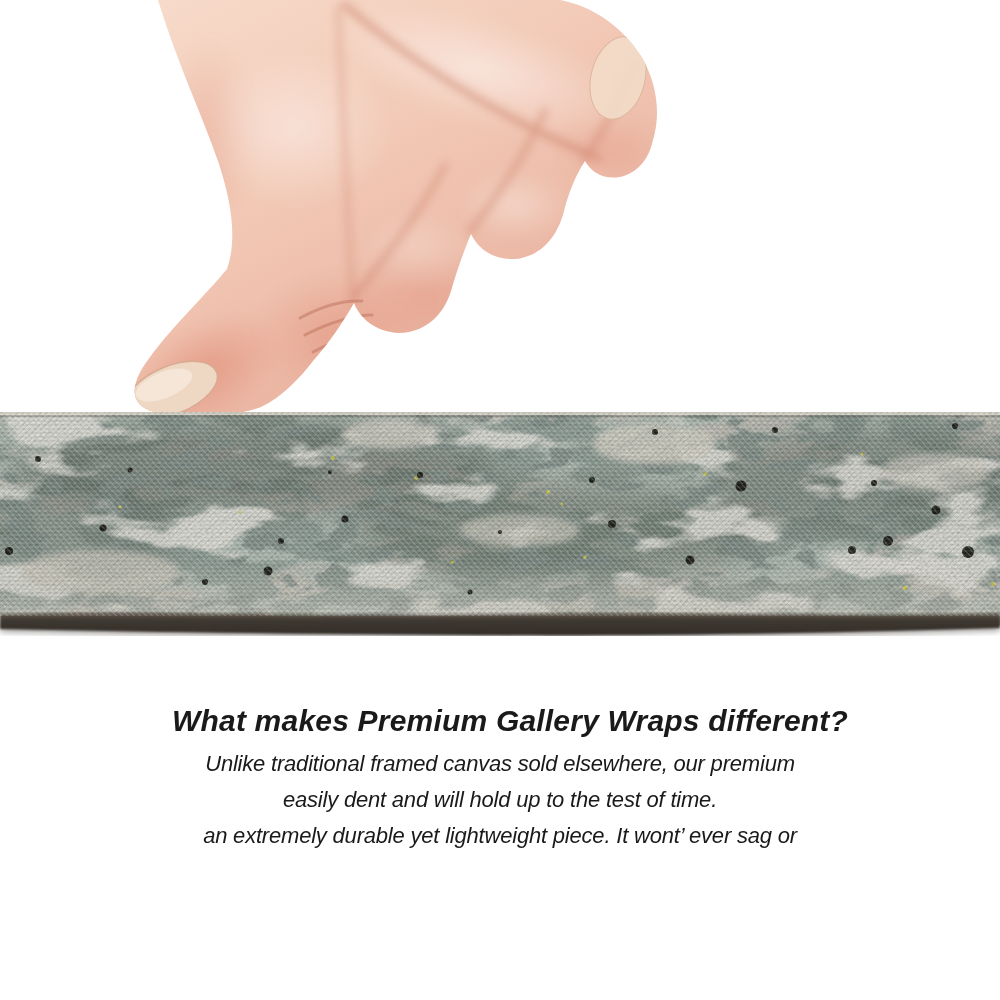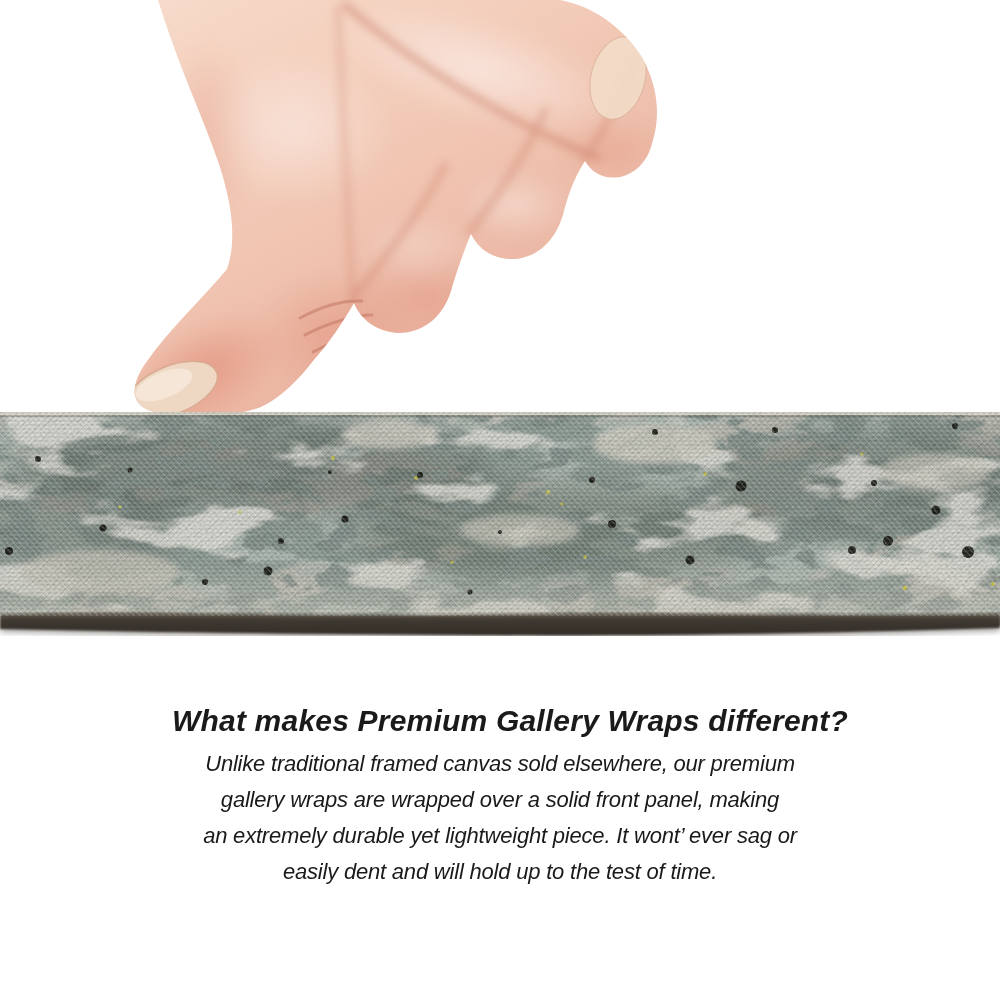--- a/index.html
+++ b/index.html
@@ -220,17 +220,16 @@
 
         <path d="M0,202 C150,198 320,205 500,202 C680,199 850,205 1000,201 L1000,216 C840,221 660,224 480,223 C300,222 130,220 0,217 Z" fill="url(#edgeG)" filter="url(#sb1)"></path>
         <path d="M0,206 C150,202 320,209 500,206 C680,203 850,209 1000,205 L1000,219 C840,224 660,227 480,226 C300,225 130,223 0,220 Z" fill="#3a352e" opacity="0.45" filter="url(#sb3)"></path>
       </svg>
     </div>
   </div>
 
   <div class="info">
     <div class="heading">What makes Premium Gallery Wraps different?</div>
     <div class="line">Unlike traditional framed canvas sold elsewhere, our premium</div>
-    <div class="line">gallery wraps are wrapped over a solid front panel, making</div>
+    <div class="line">easily dent and will hold up to the test of time.</div>
     <div class="line">an extremely durable yet lightweight piece. It wont’ ever sag or</div>
-    <div class="line">easily dent and will hold up to the test of time.</div>
   </div>
 </div>
 
 </body></html>

